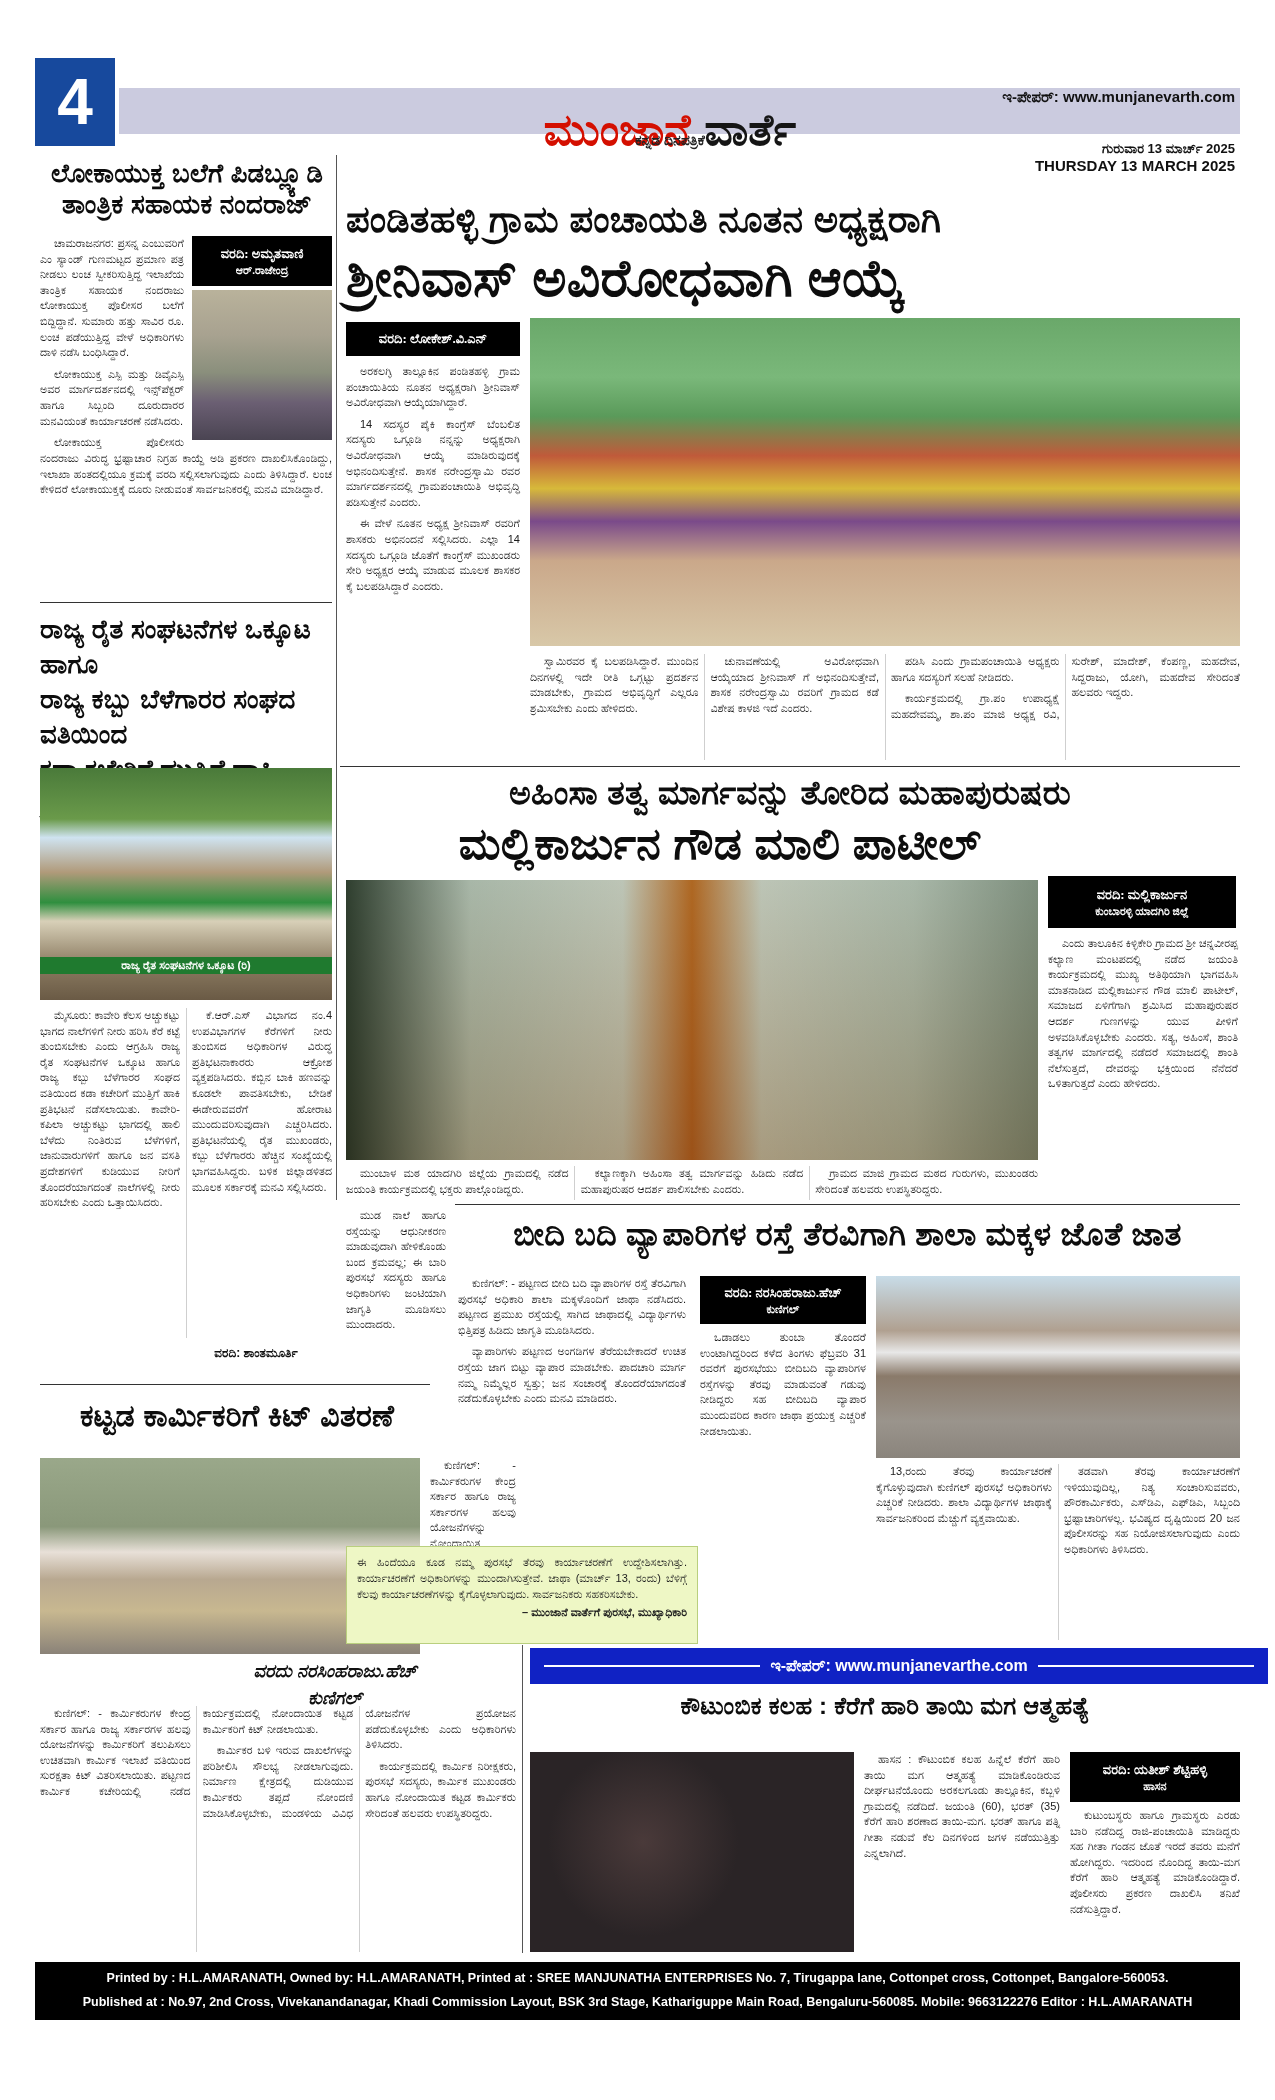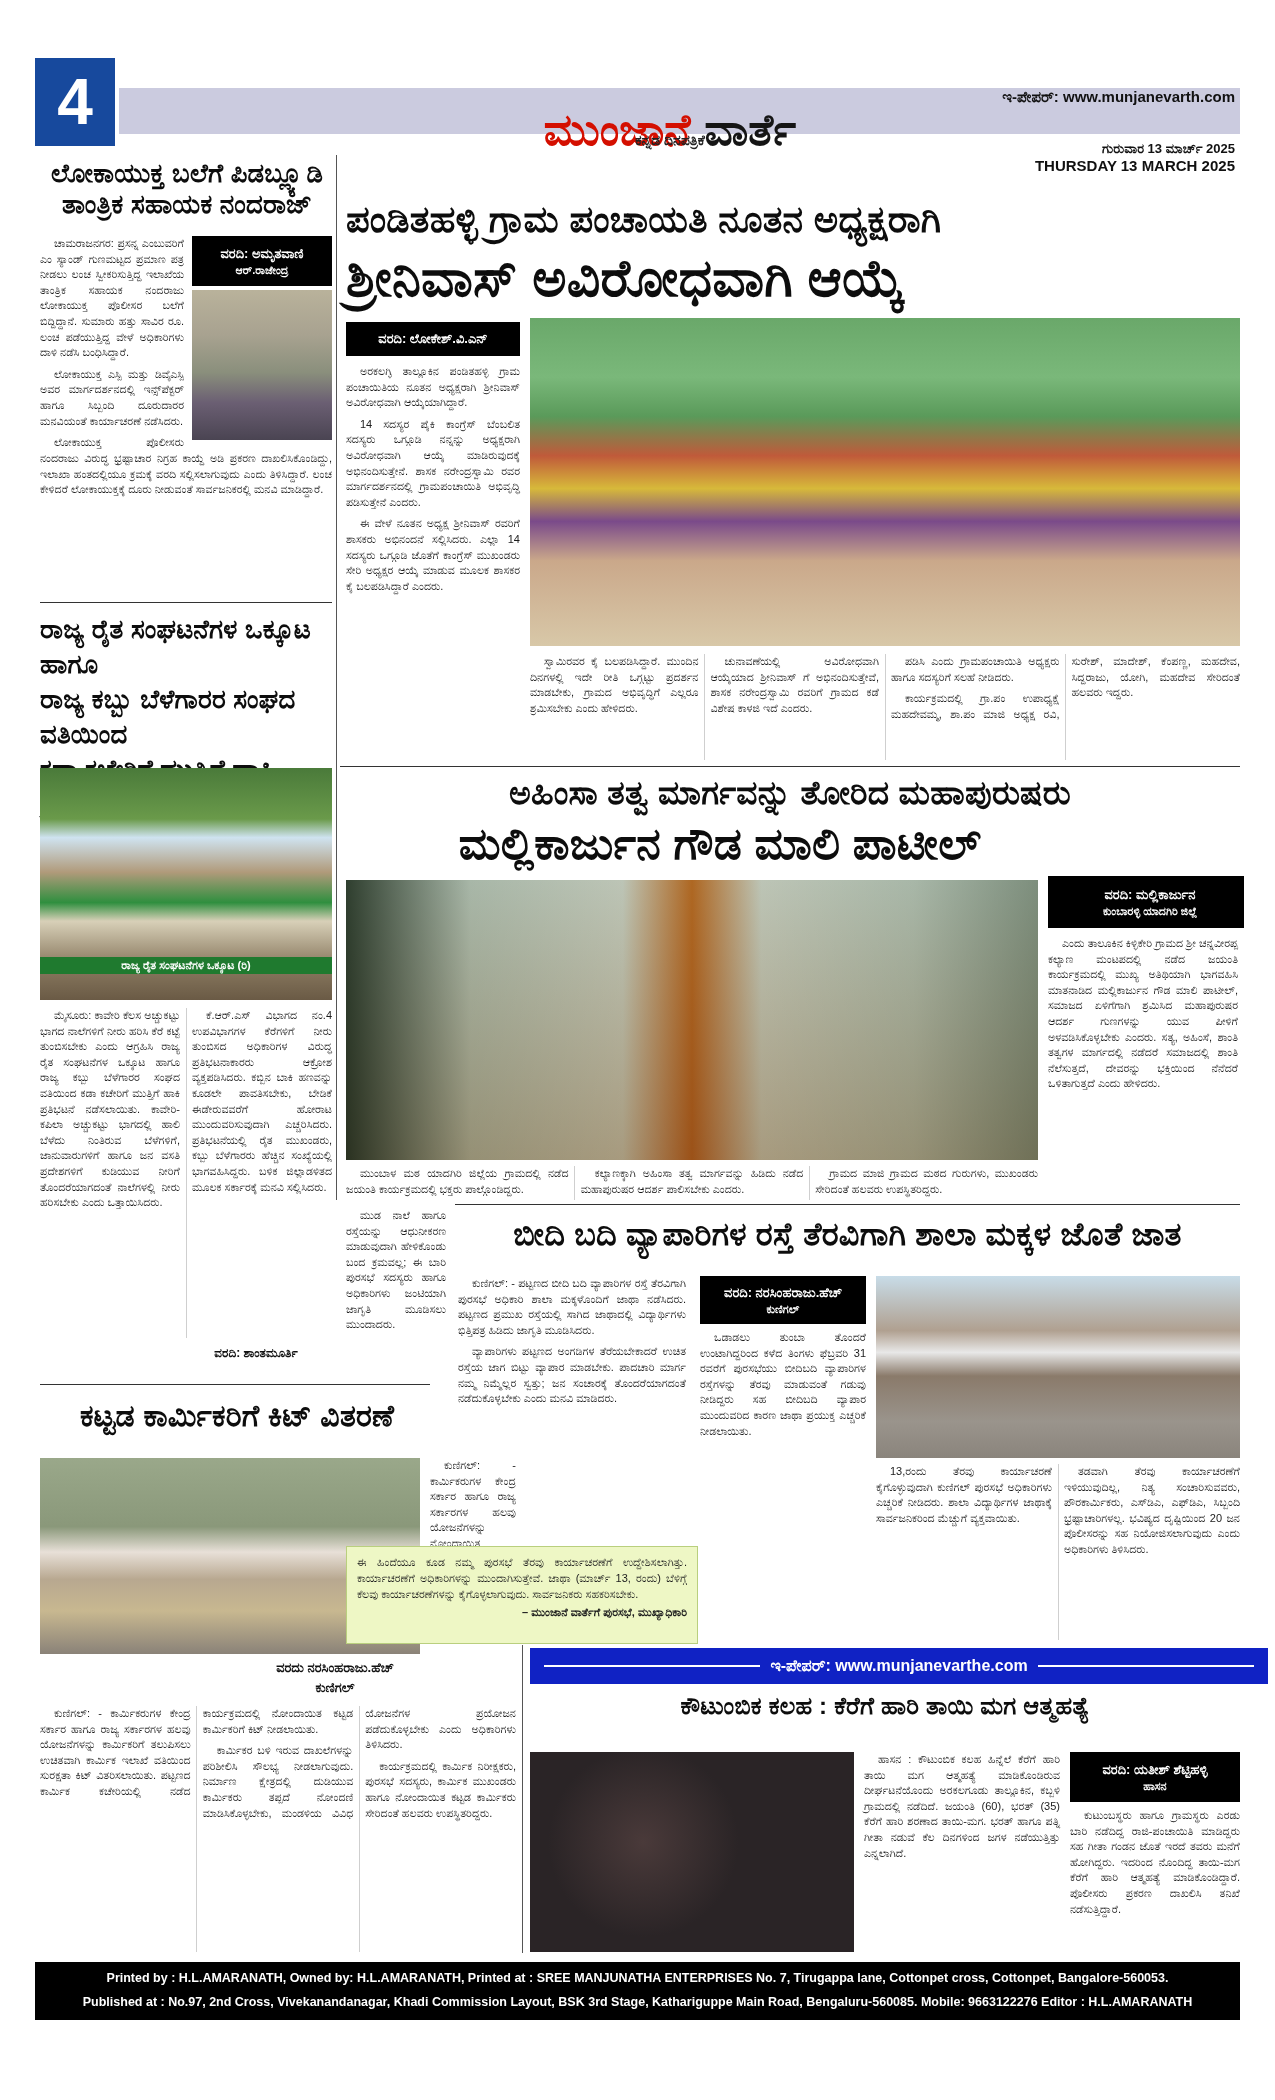--- a/index.html
+++ b/index.html
@@ -4,21 +4,21 @@
 <style>
   html,body{margin:0;padding:0;background:#ffffff;}
   body{width:1275px;height:2100px;position:relative;font-family:"Liberation Sans","DejaVu Sans",sans-serif;color:#111;}
   .abs{position:absolute;}
   .hl{font-weight:bold;color:#0d0d0d;line-height:1.18;letter-spacing:0.2px;}
   .body-txt{font-size:11px;line-height:1.42;text-align:justify;color:#1c1c1c;}
   .body-txt p{margin:0 0 6px 0;text-indent:14px;}
   .cols2{column-count:2;column-gap:12px;column-rule:1px solid #cfcfcf;}
   .cols3{column-count:3;column-gap:12px;column-rule:1px solid #cfcfcf;}
   .cols4{column-count:4;column-gap:12px;column-rule:1px solid #cfcfcf;}
-  .byline-box{background:#000;color:#fff;text-align:center;font-weight:bold;display:flex;flex-direction:column;justify-content:center;gap:2px;}
+  .byline-box{background:#000;color:#fff;text-align:center;font-weight:bold;display:flex;flex-direction:column;justify-content:center;gap:2px;font-family:Liberation Serif, serif;}
   .byline-box .l1{font-size:13px;}
   .byline-box .l2{font-size:11px;}
   .vrule{background:#555;width:1px;}
   .hrule{background:#333;height:2px;}
   .photo{background:#888;}
   
   .band{background:#cbcbdf;}
   .pagenum{background:#17499d;color:#fff;font-weight:bold;font-size:64px;display:flex;align-items:center;justify-content:center;border-right:4px solid #fff;border-bottom:4px solid #fff;}
   .masthead{white-space:nowrap;font-weight:bold;font-size:44px;line-height:1;}
   .masthead .red{color:#d40f00;}
@@ -92,21 +92,21 @@
   <p>ಕೆ.ಆರ್.ಎಸ್ ವಿಭಾಗದ ನಂ.4 ಉಪವಿಭಾಗಗಳ ಕೆರೆಗಳಿಗೆ ನೀರು ತುಂಬಿಸದ ಅಧಿಕಾರಿಗಳ ವಿರುದ್ಧ ಪ್ರತಿಭಟನಾಕಾರರು ಆಕ್ರೋಶ ವ್ಯಕ್ತಪಡಿಸಿದರು. ಕಬ್ಬಿನ ಬಾಕಿ ಹಣವನ್ನು ಕೂಡಲೇ ಪಾವತಿಸಬೇಕು, ಬೇಡಿಕೆ ಈಡೇರುವವರೆಗೆ ಹೋರಾಟ ಮುಂದುವರಿಸುವುದಾಗಿ ಎಚ್ಚರಿಸಿದರು. ಪ್ರತಿಭಟನೆಯಲ್ಲಿ ರೈತ ಮುಖಂಡರು, ಕಬ್ಬು ಬೆಳೆಗಾರರು ಹೆಚ್ಚಿನ ಸಂಖ್ಯೆಯಲ್ಲಿ ಭಾಗವಹಿಸಿದ್ದರು. ಬಳಿಕ ಜಿಲ್ಲಾಡಳಿತದ ಮೂಲಕ ಸರ್ಕಾರಕ್ಕೆ ಮನವಿ ಸಲ್ಲಿಸಿದರು.</p>
 </div>
 <div class="abs credit" style="left:180px;top:1342px;width:152px;">ವರದಿ: ಶಾಂತಮೂರ್ತಿ</div>
 
 <div class="abs hrule" style="left:40px;top:1384px;width:390px;height:1px;"></div>
 <div class="abs hl" style="left:42px;top:1398px;width:390px;font-size:30px;text-align:center;">ಕಟ್ಟಡ ಕಾರ್ಮಿಕರಿಗೆ ಕಿಟ್ ವಿತರಣೆ</div>
 <div class="abs photo photo-kit" style="left:40px;top:1458px;width:380px;height:196px;"></div>
 <div class="abs body-txt" style="left:430px;top:1458px;width:86px;height:190px;">
   <p>ಕುಣಿಗಲ್: - ಕಾರ್ಮಿಕರುಗಳ ಕೇಂದ್ರ ಸರ್ಕಾರ ಹಾಗೂ ರಾಜ್ಯ ಸರ್ಕಾರಗಳ ಹಲವು ಯೋಜನೆಗಳನ್ನು ನೋಂದಾಯಿತ ಕಾರ್ಮಿಕರಿಗೆ ತಲುಪಿಸುವ ಕೆಲಸ ನಡೆಯುತ್ತಿದೆ.</p>
 </div>
-<div class="abs" style="left:240px;top:1658px;width:190px;text-align:center;font-weight:bold;font-size:13px;line-height:1.5;">
+<div class="abs" style="left:240px;top:1658px;width:190px;text-align:center;font-weight:bold;font-size:18px;line-height:1.5;font-style:italic;">
   <div>ವರದು ನರಸಿಂಹರಾಜು.ಹೆಚ್</div>
   <div>ಕುಣಿಗಲ್</div>
 </div>
 <div class="abs body-txt cols3" style="left:40px;top:1706px;width:476px;height:246px;">
   <p>ಕುಣಿಗಲ್: - ಕಾರ್ಮಿಕರುಗಳ ಕೇಂದ್ರ ಸರ್ಕಾರ ಹಾಗೂ ರಾಜ್ಯ ಸರ್ಕಾರಗಳ ಹಲವು ಯೋಜನೆಗಳನ್ನು ಕಾರ್ಮಿಕರಿಗೆ ತಲುಪಿಸಲು ಉಚಿತವಾಗಿ ಕಾರ್ಮಿಕ ಇಲಾಖೆ ವತಿಯಿಂದ ಸುರಕ್ಷತಾ ಕಿಟ್ ವಿತರಿಸಲಾಯಿತು. ಪಟ್ಟಣದ ಕಾರ್ಮಿಕ ಕಚೇರಿಯಲ್ಲಿ ನಡೆದ ಕಾರ್ಯಕ್ರಮದಲ್ಲಿ ನೋಂದಾಯಿತ ಕಟ್ಟಡ ಕಾರ್ಮಿಕರಿಗೆ ಕಿಟ್ ನೀಡಲಾಯಿತು.</p>
   <p>ಕಾರ್ಮಿಕರ ಬಳಿ ಇರುವ ದಾಖಲೆಗಳನ್ನು ಪರಿಶೀಲಿಸಿ ಸೌಲಭ್ಯ ನೀಡಲಾಗುವುದು. ನಿರ್ಮಾಣ ಕ್ಷೇತ್ರದಲ್ಲಿ ದುಡಿಯುವ ಕಾರ್ಮಿಕರು ತಪ್ಪದೆ ನೋಂದಣಿ ಮಾಡಿಸಿಕೊಳ್ಳಬೇಕು, ಮಂಡಳಿಯ ವಿವಿಧ ಯೋಜನೆಗಳ ಪ್ರಯೋಜನ ಪಡೆದುಕೊಳ್ಳಬೇಕು ಎಂದು ಅಧಿಕಾರಿಗಳು ತಿಳಿಸಿದರು.</p>
   <p>ಕಾರ್ಯಕ್ರಮದಲ್ಲಿ ಕಾರ್ಮಿಕ ನಿರೀಕ್ಷಕರು, ಪುರಸಭೆ ಸದಸ್ಯರು, ಕಾರ್ಮಿಕ ಮುಖಂಡರು ಹಾಗೂ ನೋಂದಾಯಿತ ಕಟ್ಟಡ ಕಾರ್ಮಿಕರು ಸೇರಿದಂತೆ ಹಲವರು ಉಪಸ್ಥಿತರಿದ್ದರು.</p>
 </div>
 
 <div class="abs hl" style="left:346px;top:198px;width:894px;font-size:37px;">ಪಂಡಿತಹಳ್ಳಿ ಗ್ರಾಮ ಪಂಚಾಯತಿ ನೂತನ ಅಧ್ಯಕ್ಷರಾಗಿ</div>
@@ -123,21 +123,21 @@
 <div class="abs body-txt cols4" style="left:530px;top:654px;width:710px;height:106px;">
   <p>ಸ್ವಾಮಿರವರ ಕೈ ಬಲಪಡಿಸಿದ್ದಾರೆ. ಮುಂದಿನ ದಿನಗಳಲ್ಲಿ ಇದೇ ರೀತಿ ಒಗ್ಗಟ್ಟು ಪ್ರದರ್ಶನ ಮಾಡಬೇಕು, ಗ್ರಾಮದ ಅಭಿವೃದ್ಧಿಗೆ ಎಲ್ಲರೂ ಶ್ರಮಿಸಬೇಕು ಎಂದು ಹೇಳಿದರು.</p>
   <p>ಚುನಾವಣೆಯಲ್ಲಿ ಅವಿರೋಧವಾಗಿ ಆಯ್ಕೆಯಾದ ಶ್ರೀನಿವಾಸ್ ಗೆ ಅಭಿನಂದಿಸುತ್ತೇವೆ, ಶಾಸಕ ನರೇಂದ್ರಸ್ವಾಮಿ ರವರಿಗೆ ಗ್ರಾಮದ ಕಡೆ ವಿಶೇಷ ಕಾಳಜಿ ಇದೆ ಎಂದರು.</p>
   <p>ಪಡಿಸಿ ಎಂದು ಗ್ರಾಮಪಂಚಾಯಿತಿ ಅಧ್ಯಕ್ಷರು ಹಾಗೂ ಸದಸ್ಯರಿಗೆ ಸಲಹೆ ನೀಡಿದರು.</p>
   <p>ಕಾರ್ಯಕ್ರಮದಲ್ಲಿ ಗ್ರಾ.ಪಂ ಉಪಾಧ್ಯಕ್ಷೆ ಮಹದೇವಮ್ಮ, ಶಾ.ಪಂ ಮಾಜಿ ಅಧ್ಯಕ್ಷ ರವಿ, ಸುರೇಶ್, ಮಾದೇಶ್, ಕೆಂಪಣ್ಣ, ಮಹದೇವ, ಸಿದ್ದರಾಜು, ಯೋಗಿ, ಮಹದೇವ ಸೇರಿದಂತೆ ಹಲವರು ಇದ್ದರು.</p>
 </div>
 
 <div class="abs hrule" style="left:340px;top:766px;width:900px;height:1px;"></div>
 <div class="abs hl" style="left:340px;top:774px;width:900px;font-size:33px;text-align:center;">ಅಹಿಂಸಾ ತತ್ವ ಮಾರ್ಗವನ್ನು ತೋರಿದ ಮಹಾಪುರುಷರು</div>
 <div class="abs hl" style="left:340px;top:818px;width:760px;font-size:44px;text-align:center;">ಮಲ್ಲಿಕಾರ್ಜುನ ಗೌಡ ಮಾಲಿ ಪಾಟೀಲ್</div>
-<div class="abs byline-box" style="left:1048px;top:876px;width:188px;height:52px;padding-left:8px;">
+<div class="abs byline-box" style="left:1048px;top:876px;width:188px;height:52px;">
   <span class="l1">ವರದಿ: ಮಲ್ಲಿಕಾರ್ಜುನ</span>
   <span class="l2">ಕುಂಬಾರಳ್ಳಿ ಯಾದಗಿರಿ ಜಿಲ್ಲೆ</span>
 </div>
 <div class="abs photo photo-ahimsa" style="left:346px;top:880px;width:692px;height:280px;"></div>
 <div class="abs body-txt" style="left:1048px;top:936px;width:190px;height:224px;">
   <p>ಎಂದು ತಾಲೂಕಿನ ಕಿಳ್ಳಿಕೇರಿ ಗ್ರಾಮದ ಶ್ರೀ ಚನ್ನವೀರಪ್ಪ ಕಲ್ಯಾಣ ಮಂಟಪದಲ್ಲಿ ನಡೆದ ಜಯಂತಿ ಕಾರ್ಯಕ್ರಮದಲ್ಲಿ ಮುಖ್ಯ ಅತಿಥಿಯಾಗಿ ಭಾಗವಹಿಸಿ ಮಾತನಾಡಿದ ಮಲ್ಲಿಕಾರ್ಜುನ ಗೌಡ ಮಾಲಿ ಪಾಟೀಲ್, ಸಮಾಜದ ಏಳಿಗೆಗಾಗಿ ಶ್ರಮಿಸಿದ ಮಹಾಪುರುಷರ ಆದರ್ಶ ಗುಣಗಳನ್ನು ಯುವ ಪೀಳಿಗೆ ಅಳವಡಿಸಿಕೊಳ್ಳಬೇಕು ಎಂದರು. ಸತ್ಯ, ಅಹಿಂಸೆ, ಶಾಂತಿ ತತ್ವಗಳ ಮಾರ್ಗದಲ್ಲಿ ನಡೆದರೆ ಸಮಾಜದಲ್ಲಿ ಶಾಂತಿ ನೆಲೆಸುತ್ತದೆ, ದೇವರನ್ನು ಭಕ್ತಿಯಿಂದ ನೆನೆದರೆ ಒಳಿತಾಗುತ್ತದೆ ಎಂದು ಹೇಳಿದರು.</p>
 </div>
 <div class="abs body-txt cols3" style="left:346px;top:1166px;width:692px;height:34px;overflow:hidden;">
   <p>ಮುಂಬಾಳ ಮಠ ಯಾದಗಿರಿ ಜಿಲ್ಲೆಯ ಗ್ರಾಮದಲ್ಲಿ ನಡೆದ ಜಯಂತಿ ಕಾರ್ಯಕ್ರಮದಲ್ಲಿ ಭಕ್ತರು ಪಾಲ್ಗೊಂಡಿದ್ದರು.</p>
   <p>ಕಲ್ಯಾಣಕ್ಕಾಗಿ ಅಹಿಂಸಾ ತತ್ವ ಮಾರ್ಗವನ್ನು ಹಿಡಿದು ನಡೆದ ಮಹಾಪುರುಷರ ಆದರ್ಶ ಪಾಲಿಸಬೇಕು ಎಂದರು.</p>

